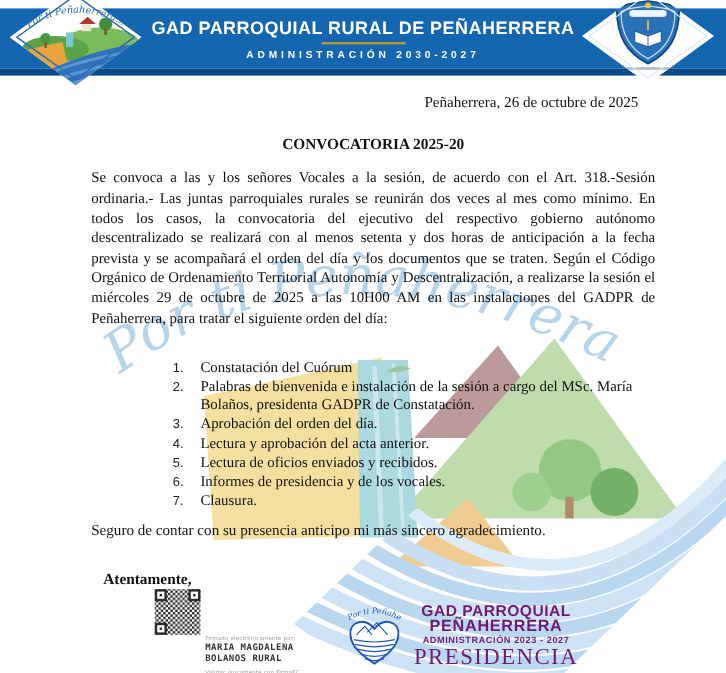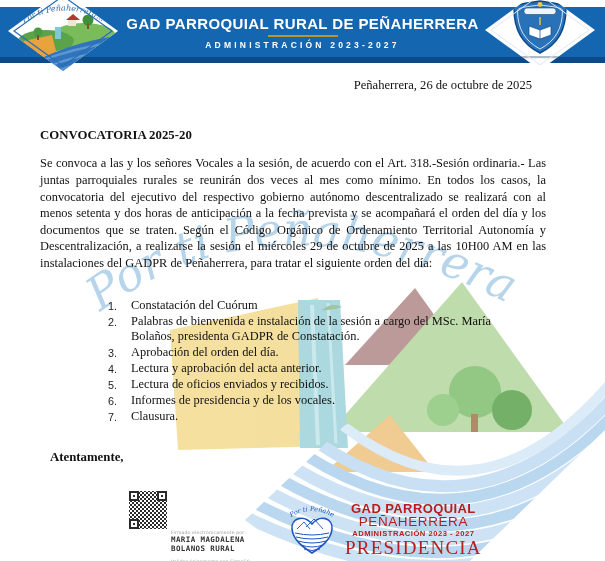--- a/index.html
+++ b/index.html
@@ -14,47 +14,47 @@
   .banner-strip{height:6px;background:#0d4a8a;}
   .banner-title{color:#fff;font-family:"Liberation Sans",sans-serif;font-weight:700;
                 font-size:15px;letter-spacing:.4px;}
   .banner-divider{width:70px;height:2px;background:#b8962e;margin:3px 0 3px 0;}
   .banner-subtitle{color:#fff;font-family:"Liberation Sans",sans-serif;font-weight:700;
                    font-size:8.5px;letter-spacing:3.2px;}
   .dm{position:absolute;z-index:2;}
   .dm-left{left:8px;top:-9px;}
   .dm-right{left:485px;top:-10px;}
   
-  .content{position:relative;z-index:1;padding:70px 59px 0 40px;}
+  .content{position:relative;z-index:1;padding:70px 59px 0 76px;}
   .date{ text-align:right;margin:8px 14px 0 0;font-size:12.6px;}
-  .doc-title{margin-top:35px;font-weight:700;font-size:12.8px;}
+  .doc-title{text-align:center;margin-top:20px;font-weight:700;font-size:12.8px;}
   .body-par{text-align:justify;font-size:12.4px;line-height:16.6px;}
   .agenda-h{margin-top:17px;font-weight:700;font-size:12.8px;letter-spacing:.2px;}
   ol.agenda{list-style:none;counter-reset:n;margin:26px 0 0 56px;padding:0;width:428px;}
   ol.agenda li{counter-increment:n;position:relative;font-size:12.4px;line-height:15px;
                margin-bottom:1px;margin-left:35px;}
   ol.agenda li::before{content:counter(n) ".";position:absolute;left:-23px;top:1px;
                font-family:"Liberation Sans",sans-serif;font-size:10.8px;color:#222;}
   .closing{margin-top:10px;font-size:12.6px;}
   .signoff{margin-top:26px;margin-left:10px;font-weight:700;font-size:12.8px;}
   
   .footer{position:absolute;left:0;right:0;bottom:0;height:62px;z-index:1;}
   .sig-block{position:absolute;left:128px;bottom:-3px;display:flex;align-items:flex-start;}
   .qr{display:block;}
   .sig-text{margin-left:3px;padding-top:3px;margin-top:37px;}
   .sig-small{font-family:"DejaVu Sans",sans-serif;font-size:4.5px;color:#9a9a9a;
              letter-spacing:.2px;}
   .sig-name{font-family:"DejaVu Sans Mono",monospace;font-weight:700;font-size:7.5px;
             color:#333;letter-spacing:.4px;line-height:9px;}
   .sig-foot{margin-top:6px;}
   .flogo{position:absolute;left:283px;bottom:3px;display:flex;align-items:center;}
-  .fl-text{margin-left:4px;text-align:center;color:#b91c1c;
+  .fl-text{margin-left:4px;text-align:center;color:#701a75;
            font-family:"Liberation Sans",sans-serif;}
   .fl1{font-weight:700;font-size:13px;letter-spacing:.4px;line-height:13px;}
-  .fl2{font-weight:400;font-size:13.5px;letter-spacing:.6px;line-height:14px;}
+  .fl2{font-weight:700;font-size:13.5px;letter-spacing:.6px;line-height:14px;}
   .fl3{font-weight:700;font-size:7.6px;letter-spacing:.5px;line-height:9px;}
   .fl4{font-family:"Liberation Serif",serif;font-weight:400;font-size:19px;
        letter-spacing:1.2px;line-height:20px;}
 </style>
 </head>
 <body>
 
 <div class="page">
 
   <svg class="wm" viewBox="0 0 605 561" width="605" height="561">
@@ -93,21 +93,21 @@
 
     <text font-family="DejaVu Serif, serif" font-style="italic" font-size="46" fill="#a6cbe6" opacity="0.8">
       <textPath href="#wmcurve">Por ti Peñaherrera...</textPath>
     </text>
   </svg>
 
   <header class="banner">
     <div class="banner-main">
       <div class="banner-title">GAD PARROQUIAL RURAL DE PEÑAHERRERA</div>
       <div class="banner-divider"></div>
-      <div class="banner-subtitle">ADMINISTRACIÓN 2023-2027</div>
+      <div class="banner-subtitle">ADMINISTRACIÓN 2030-2027</div>
     </div>
     <div class="banner-strip"></div>
   </header>
 
   <svg class="dm dm-left" width="110" height="80" viewBox="0 0 110 80">
     <defs>
       <clipPath id="dcl">
           <polygon points="55,0 110,40 55,80 0,40"></polygon>
         </clipPath>
       <path id="arcl" d="M16,32 Q55,8 94,30" fill="none"></path>
@@ -161,20 +161,21 @@
     <p class="body-par">Se convoca a las y los señores Vocales a la sesión, de acuerdo con el Art. 318.-Sesión ordinaria.- Las juntas parroquiales rurales se reunirán dos veces al mes como mínimo. En todos los casos, la convocatoria del ejecutivo del respectivo gobierno autónomo descentralizado se realizará con al menos setenta y dos horas de anticipación a la fecha prevista y se acompañará el orden del día y los documentos que se traten. Según el Código Orgánico de Ordenamiento Territorial Autonomía y Descentralización, a realizarse la sesión el miércoles 29 de octubre de 2025 a las 10H00 AM en las instalaciones del GADPR de Peñaherrera, para tratar el siguiente orden del día:</p>
     <ol class="agenda">
       <li>Constatación del Cuórum</li>
       <li>Palabras de bienvenida e instalación de la sesión a cargo del MSc. María Bolaños, presidenta GADPR de Constatación.</li>
       <li>Aprobación del orden del día.</li>
       <li>Lectura y aprobación del acta anterior.</li>
       <li>Lectura de oficios enviados y recibidos.</li>
       <li>Informes de presidencia y de los vocales.</li>
       <li>Clausura.</li>
     </ol>
+    <p class="closing">Seguro de contar con su presencia anticipo mi más sincero agradecimiento.</p>
     <p class="signoff">Atentamente,</p>
   </main>
 
   <div class="footer">
     <div class="sig-block">
       <svg class="qr" width="40" height="40" viewBox="0 0 40 40">
         <rect width="40" height="40" fill="#fff"></rect>
         <defs>
           <pattern id="qrp" width="4" height="4" patternUnits="userSpaceOnUse">
             <rect x="0" y="0" width="2" height="2" fill="#2b2b2b"></rect>

